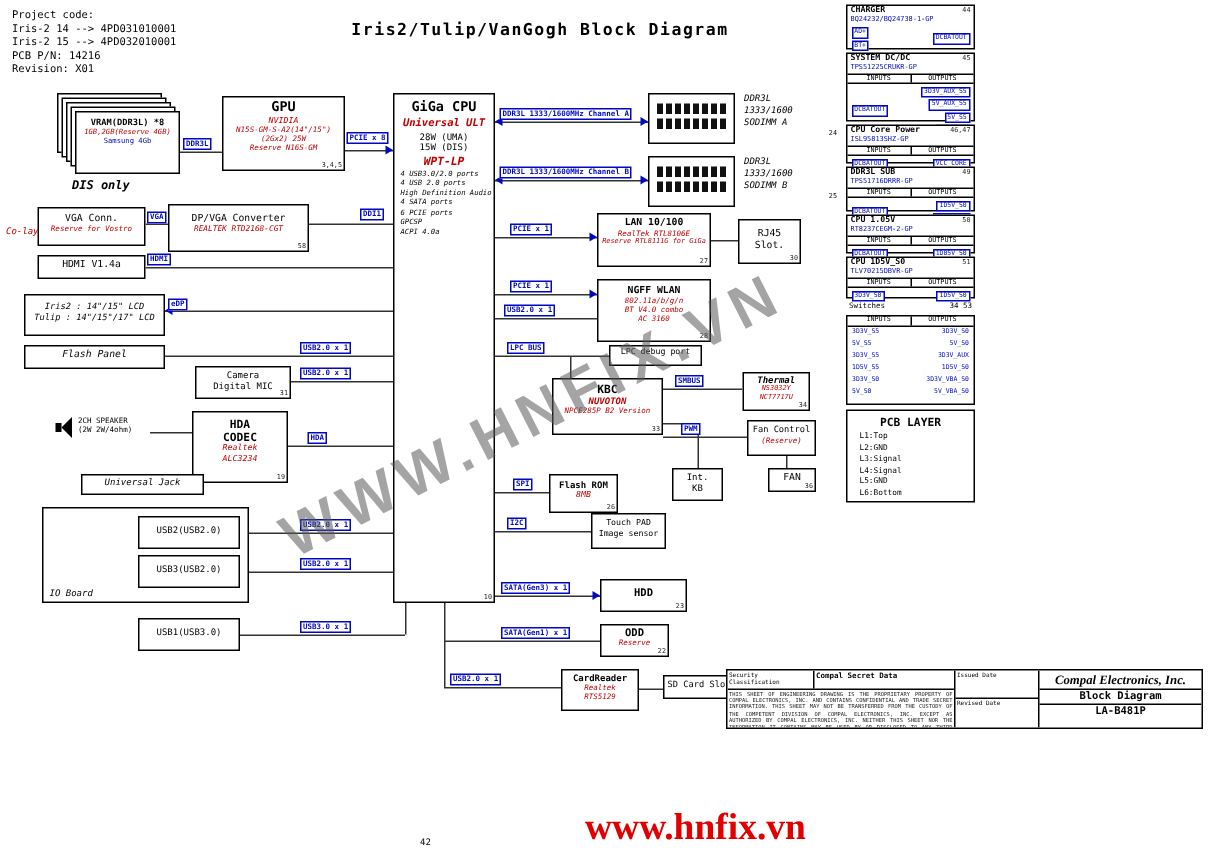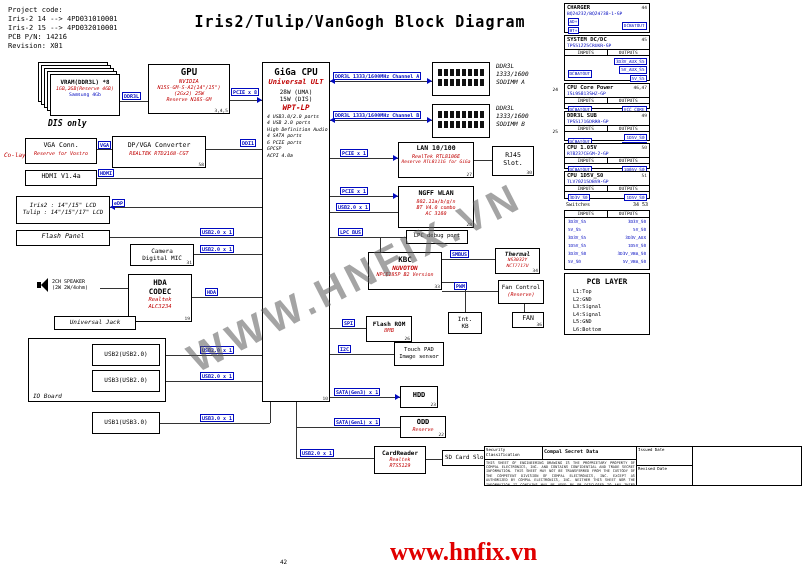--- a/index.html
+++ b/index.html
@@ -33,21 +33,21 @@
 <div id="sheet">
 
   <div style="position:absolute;left:8px;top:6px;width:180px;font-size:7px;line-height:9px;text-align:left;z-index:3">
 
   <div>Project code:</div>
       <div>Iris-2 14 --&gt; 4PD031010001</div>
       <div>Iris-2 15 --&gt; 4PD032010001</div>
       <div>PCB P/N: 14216</div>
       <div>Revision: X01</div>
     </div>
-  <div style="position:absolute;left:185px;top:13px;width:350px;text-align:center;font-size:15px;font-weight:bold;letter-spacing:1px;z-index:3">Iris2/Tulip/VanGogh Block Diagram</div>
+  <div style="position:absolute;left:185px;top:13px;width:350px;text-align:center;font-size:11px;font-weight:bold;letter-spacing:1px;z-index:3">Iris2/Tulip/VanGogh Block Diagram</div>
 
   <div class="ln" style="left:120px;top:101px;width:28px;height:1px"></div>
   <div class="ln" style="left:230px;top:100px;width:32px;height:1px"></div>
   <div class="ln" style="left:330px;top:81px;width:102px;height:1px"></div>
   <div class="ln" style="left:330px;top:120px;width:102px;height:1px"></div>
   <div class="ln" style="left:97px;top:149px;width:15px;height:1px"></div>
   <div class="ln" style="left:206px;top:149px;width:56px;height:1px"></div>
   <div class="ln" style="left:97px;top:178px;width:165px;height:1px"></div>
   <div class="ln" style="left:110px;top:207px;width:152px;height:1px"></div>
   <div class="ln" style="left:110px;top:237px;width:152px;height:1px"></div>
@@ -254,21 +254,21 @@
   <div class="blk" style="left:366px;top:316px;width:46px;height:26px;padding-top:3px">
     <div class="b" style="font-size:6px">Flash ROM</div>
     <div class="red" style="font-size:5.5px">8MB</div>
     <span class="ref">26</span>
   </div>
   <div class="blk" style="left:394px;top:342px;width:50px;height:24px;padding-top:3px">
     <div style="font-size:5.5px">Touch PAD</div>
     <div style="font-size:5.5px">Image sensor</div>
   </div>
 
-  <div class="blk" style="left:400px;top:386px;width:38px;height:22px;padding-top:4px">
+  <div class="blk" style="left:400px;top:386px;width:58px;height:22px;padding-top:4px">
     <div class="b" style="font-size:7px">HDD</div>
     <span class="ref">23</span>
   </div>
   <div class="blk" style="left:400px;top:416px;width:46px;height:22px;padding-top:1px">
     <div class="b" style="font-size:7px">ODD</div>
     <div class="red" style="font-size:5px">Reserve</div>
     <span class="ref">22</span>
   </div>
   <div class="blk" style="left:374px;top:446px;width:52px;height:28px;padding-top:2px">
     <div class="b" style="font-size:6px">CardReader</div>
@@ -482,20 +482,25 @@
         <div style="display:flex;border-bottom:1px solid #000">
           <span style="font-size:4px;flex:0 0 58px;border-right:1px solid #000;padding:1px">Security Classification</span>
           <span class="b" style="font-size:5px;padding:1px">Compal Secret Data</span>
         </div>
         <div style="font-size:3.6px;line-height:4.4px;padding:1px;color:#222;text-align:justify">THIS SHEET OF ENGINEERING DRAWING IS THE PROPRIETARY PROPERTY OF COMPAL ELECTRONICS, INC. AND CONTAINS CONFIDENTIAL AND TRADE SECRET INFORMATION. THIS SHEET MAY NOT BE TRANSFERRED FROM THE CUSTODY OF THE COMPETENT DIVISION OF COMPAL ELECTRONICS, INC. EXCEPT AS AUTHORIZED BY COMPAL ELECTRONICS, INC. NEITHER THIS SHEET NOR THE INFORMATION IT CONTAINS MAY BE USED BY OR DISCLOSED TO ANY THIRD PARTY WITHOUT PRIOR WRITTEN CONSENT OF COMPAL ELECTRONICS, INC.</div>
       </div>
       <div style="flex:0 0 56px;border-right:1px solid #000;font-size:4px">
         <div style="border-bottom:1px solid #000;padding:1px;height:50%">Issued Date</div>
         <div style="padding:1px">Revised Date</div>
       </div>
+      <div style="flex:1;text-align:center">
+        <div class="b i" style="font-size:8.5px;font-family:'Liberation Serif',serif;border-bottom:1px solid #000;padding:1px">Compal Electronics, Inc.</div>
+        <div class="b" style="font-size:7px;border-bottom:1px solid #000">Block Diagram</div>
+        <div class="b" style="font-size:7px">LA-B481P</div>
+      </div>
     </div>
   </div>
 
   <div id="watermark">WWW.HNFIX.VN</div>
   <div style="position:absolute;left:390px;top:538px;font-family:'Liberation Serif',serif;font-weight:bold;font-size:25px;color:#e00000;z-index:4">www.hnfix.vn</div>
   <div style="position:absolute;left:280px;top:558px;font-size:6px;z-index:3">42</div>
 
 </div>
 
 </body></html>

